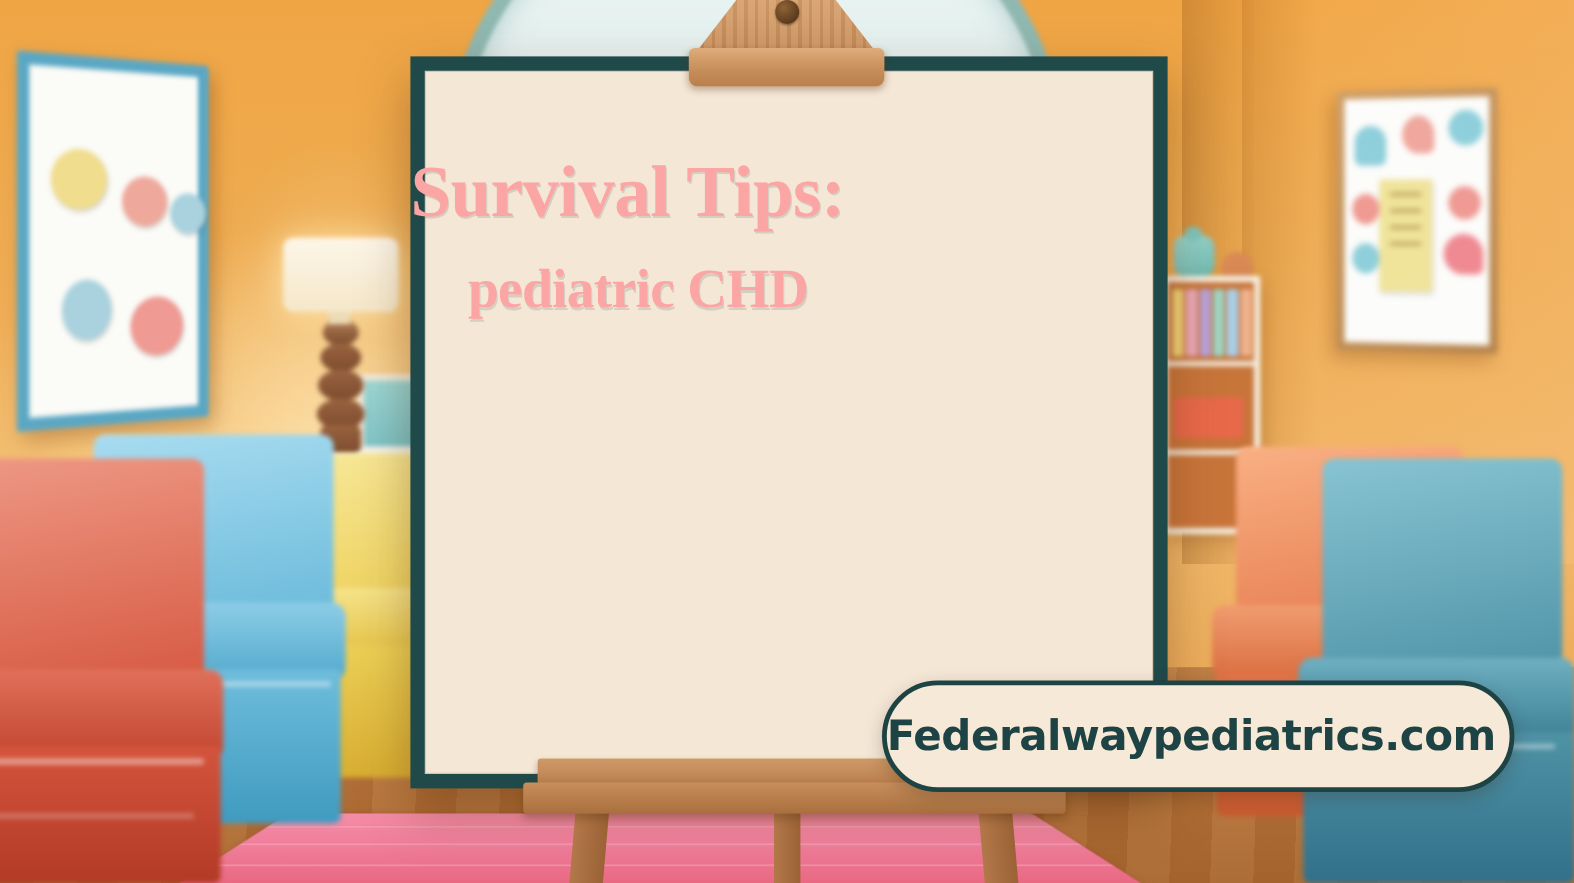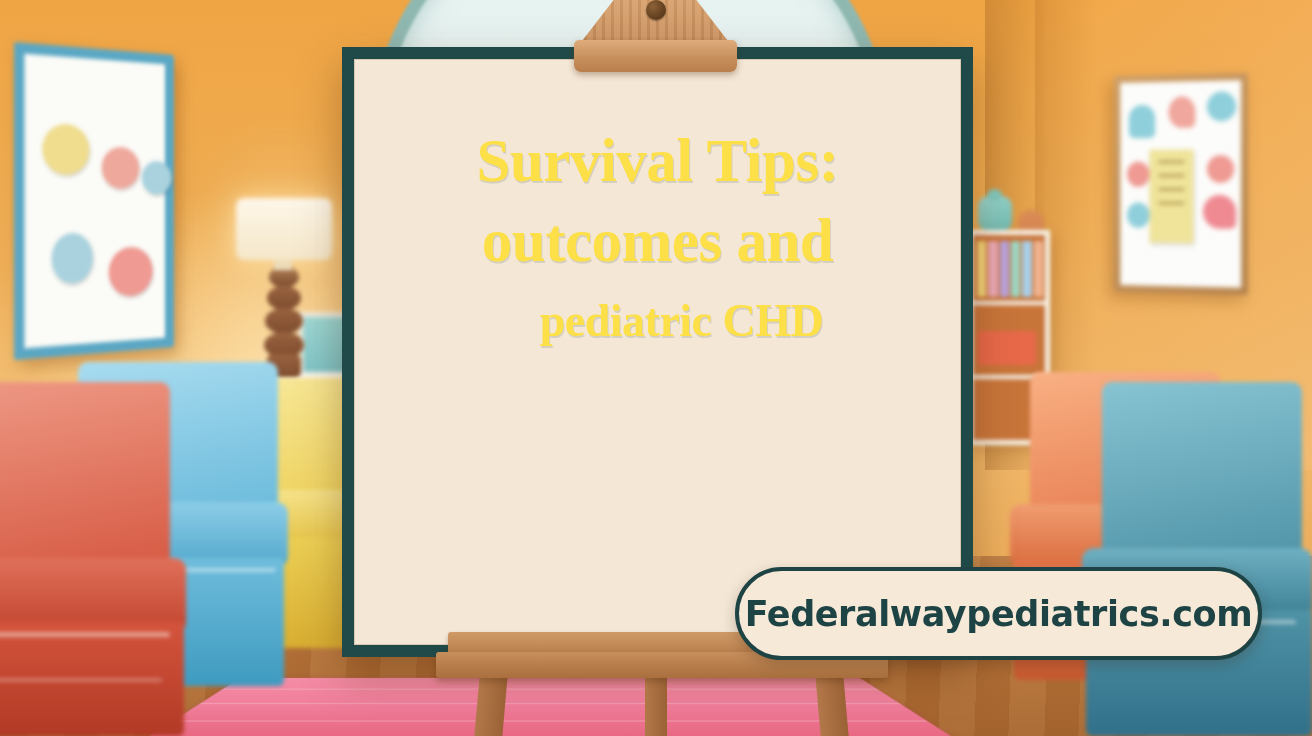--- a/index.html
+++ b/index.html
@@ -262,41 +262,41 @@
     z-index: 5;
     box-shadow: 0 18px 40px rgba(80,40,10,0.35);
   }
   .board-inner {
     position: absolute; inset: 12px;
     background: #f4e7d6;
     box-shadow: inset 0 0 0 1px rgba(160,140,110,0.35);
   }
   .board-text {
     position: absolute; left: 0; right: 0; top: 74px;
-    text-align: center;
-    color: #fde047;
+    text-align: left;
+    color: #fca5a5;
     font-family: "Liberation Serif", "DejaVu Serif", serif;
     font-weight: 700;
     letter-spacing: -0.5px;
     text-shadow: 1px 2px 0 rgba(30,67,68,0.14);
   }
   .tl1 { font-size: 61px; line-height: 80px; }
   .tl2 { font-size: 61px; line-height: 80px; }
   .tl3 { font-size: 61px; line-height: 80px; }
   .tl4 { font-size: 48px; line-height: 80px; }
   .tl5 { font-size: 46px; line-height: 80px; padding-left: 48px; }
 
   
   .url-pill {
     position: absolute; left: 735px; top: 567px; width: 527px; height: 93px;
     background: #f6e9d7;
     border: 4px solid #1e4344;
     border-radius: 50px;
     z-index: 9;
-    display: flex; align-items: center; justify-content: center;
+    display: flex; align-items: center; justify-content: flex-start;
     box-shadow: 0 5px 14px rgba(60,30,10,0.25);
   }
   .url-pill span {
     font-family: "DejaVu Sans", sans-serif;
     font-size: 35px;
     font-weight: 700;
     color: #1e4344;
     letter-spacing: -0.4px;
   }
 </style>
@@ -417,21 +417,20 @@
   <div class="easel-top">
       <div class="easel-top-grain"></div>
     </div>
   <div class="easel-bolt"></div>
   <div class="easel-capbar"></div>
 
   <div class="board">
     <div class="board-inner"></div>
     <div class="board-text">
       <div class="tl1">Survival Tips:</div>
-      <div class="tl3">outcomes and</div>
       <div class="tl5">pediatric CHD</div>
     </div>
   </div>
 
   <div class="easel-tray"></div>
   <div class="easel-tray2"></div>
   <div class="easel-leg l"></div>
   <div class="easel-leg c"></div>
   <div class="easel-leg r"></div>
 

